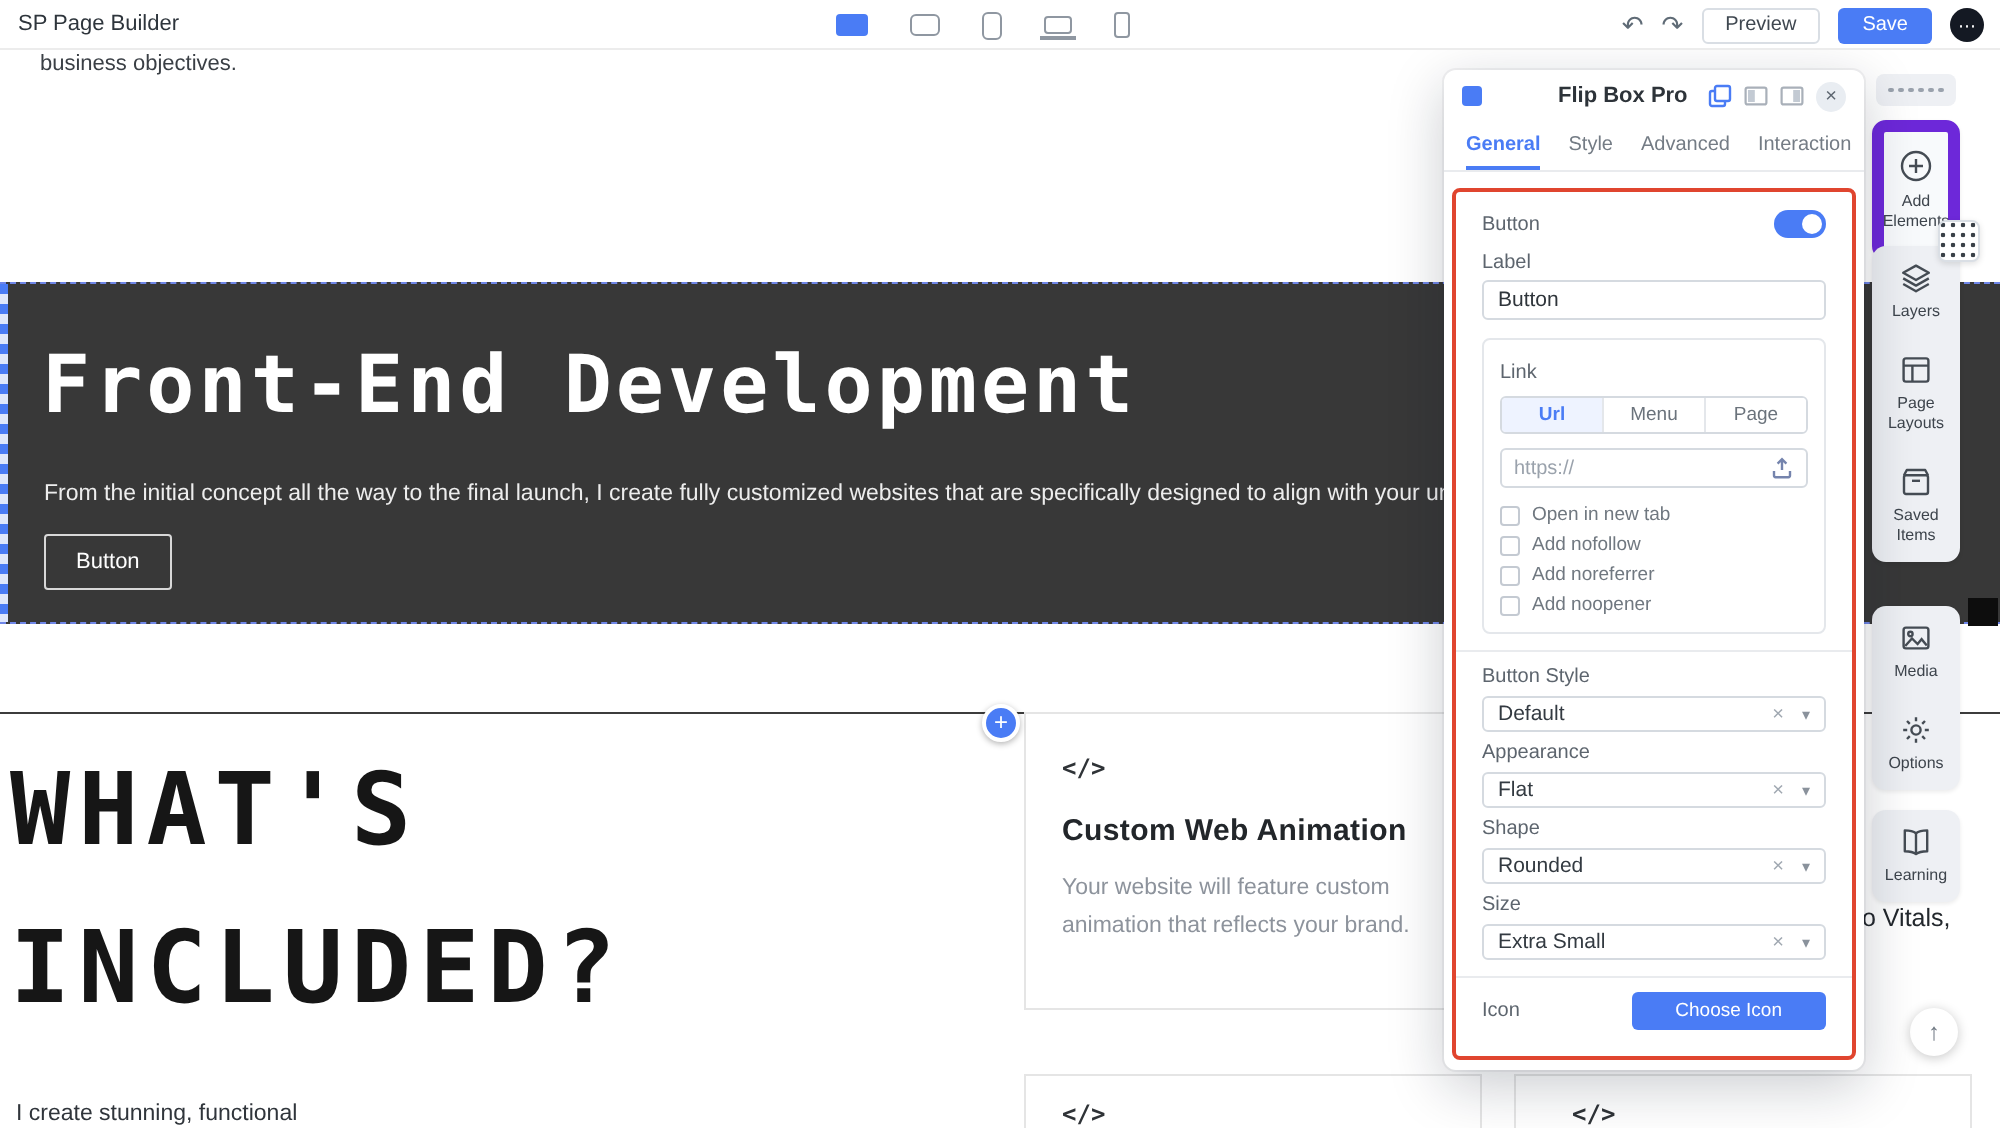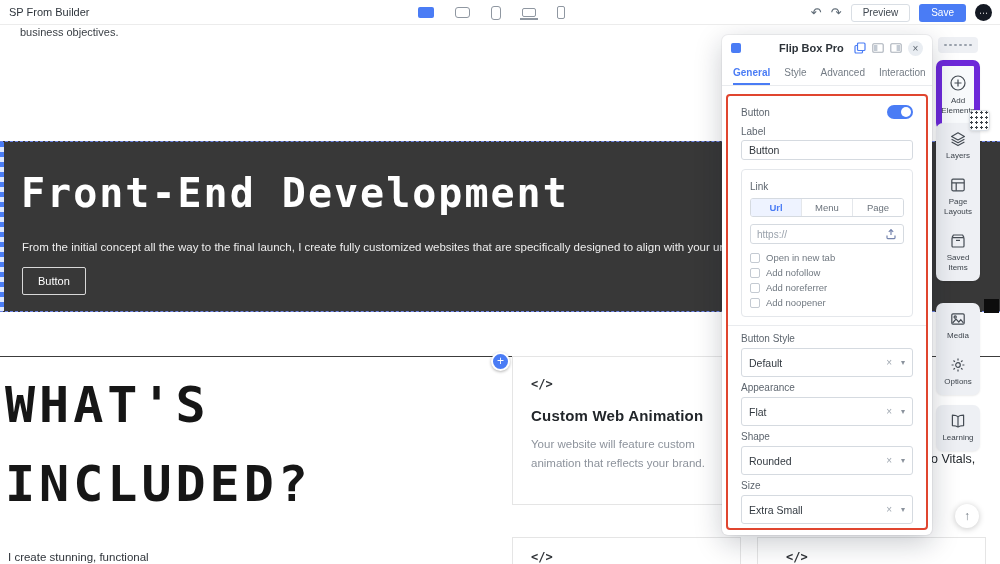--- a/index.html
+++ b/index.html
@@ -75,21 +75,21 @@
   .url-row { display:flex; align-items:center; margin-top:7px; height:20px; border:1px solid #d5dae0; border-radius:3px; padding:4px 6px; gap:4px; }
   .url-row input { flex:1; border:none; outline:none; font-size:10px; color:#3a4148; font-family:inherit; min-width:0; background:transparent; }
   .url-row input::placeholder { color:#9aa2ac; }
   .checks { margin-top:8px; display:flex; flex-direction:column; gap:4px; }
   .chk { display:flex; align-items:center; gap:6px; }
   .chk input { appearance:none; -webkit-appearance:none; width:10px; height:10px; border:1px solid #c4cad2; border-radius:2px; background:#fff; margin:0; cursor:pointer; flex:none; }
   .chk span { font-size:9.5px; color:#707880; }
   .hr { height:0; border-top:1px solid #e9ebee; margin:8px -13px 7px; }
   .sel-group { margin-bottom:5px; }
   .sel-group .f-label { display:block; margin-bottom:4px; }
-  .select { height:29px; border:1px solid #d5dae0; border-radius:3px; display:flex; align-items:center; padding:0 7px; cursor:pointer; background:#fff; }
+  .select { height:18px; border:1px solid #d5dae0; border-radius:3px; display:flex; align-items:center; padding:0 7px; cursor:pointer; background:#fff; }
   .select .val { flex:1; font-size:10.5px; color:#333a41; }
   .select .x { font-size:10px; color:#a0a8b1; margin-right:9px; cursor:pointer; }
   .select .chev { font-size:8px; color:#8a929c; }
   .icon-row { display:flex; align-items:center; justify-content:space-between; margin-top:4px; }
   .btn-choose { height:19px; padding:0 22px; background:#4a7cf5; color:#fff; border:none; border-radius:3px; font-size:9.5px; font-family:inherit; cursor:pointer; }
 
   
   .sidebar { position:absolute; left:936px; top:35px; width:44px; height:520px; z-index:30; }
   .sb-handle { position:absolute; left:2px; top:2px; width:40px; height:16px; background:#eef0f4; border-radius:4px; display:flex; align-items:center; justify-content:center; gap:2.5px; cursor:grab; }
   .sb-handle .dot { width:2.5px; height:2.5px; border-radius:50%; background:#9aa2ad; }
@@ -140,21 +140,21 @@
     <div class="card card3">
       <div class="code">&lt;/&gt;</div>
     </div>
 
     <div class="right-text">o Vitals,</div>
     <div class="bottom-text">I create stunning, functional</div>
     <div class="resize-handle"></div>
   </div>
 
   <header class="toolbar">
-    <div class="tb-title">SP From Builder</div>
+    <div class="tb-title">SP Page Builder</div>
     <div class="devices">
       <span class="dev dev-desktop"></span>
       <span class="dev dev-tabl"></span>
       <span class="dev dev-tabp"></span>
       <span class="dev dev-laptop"></span>
       <span class="dev dev-mobile"></span>
     </div>
     <div class="tb-right">
       <span class="tb-ico">↶</span>
       <span class="tb-ico">↷</span>

